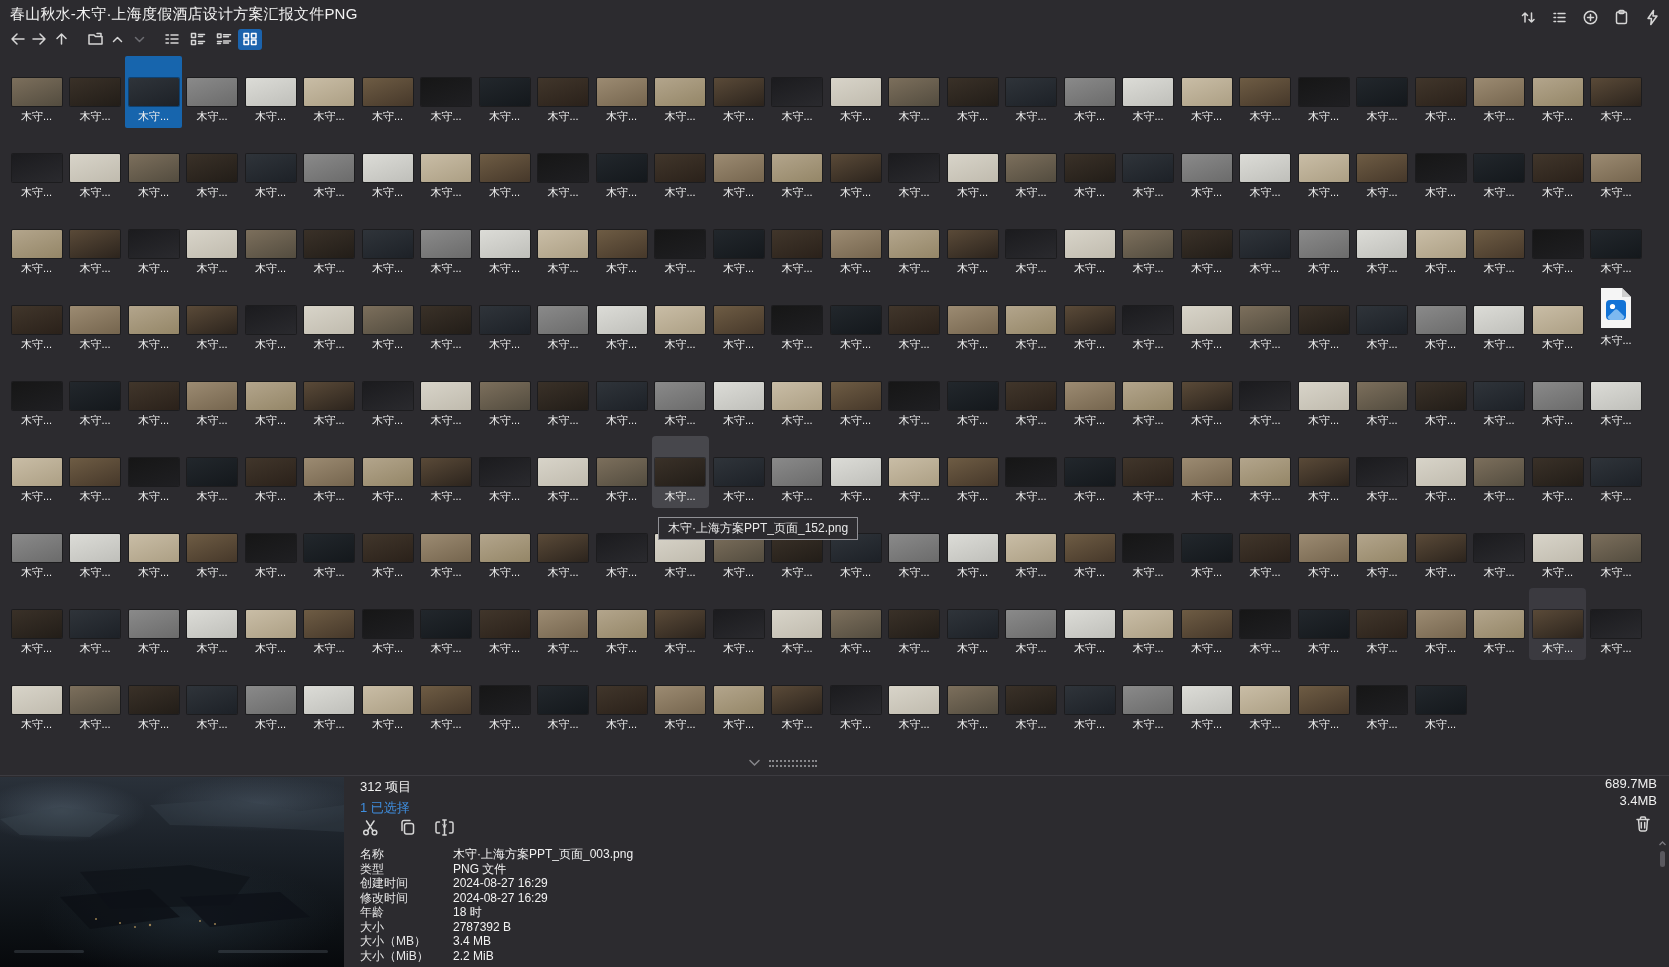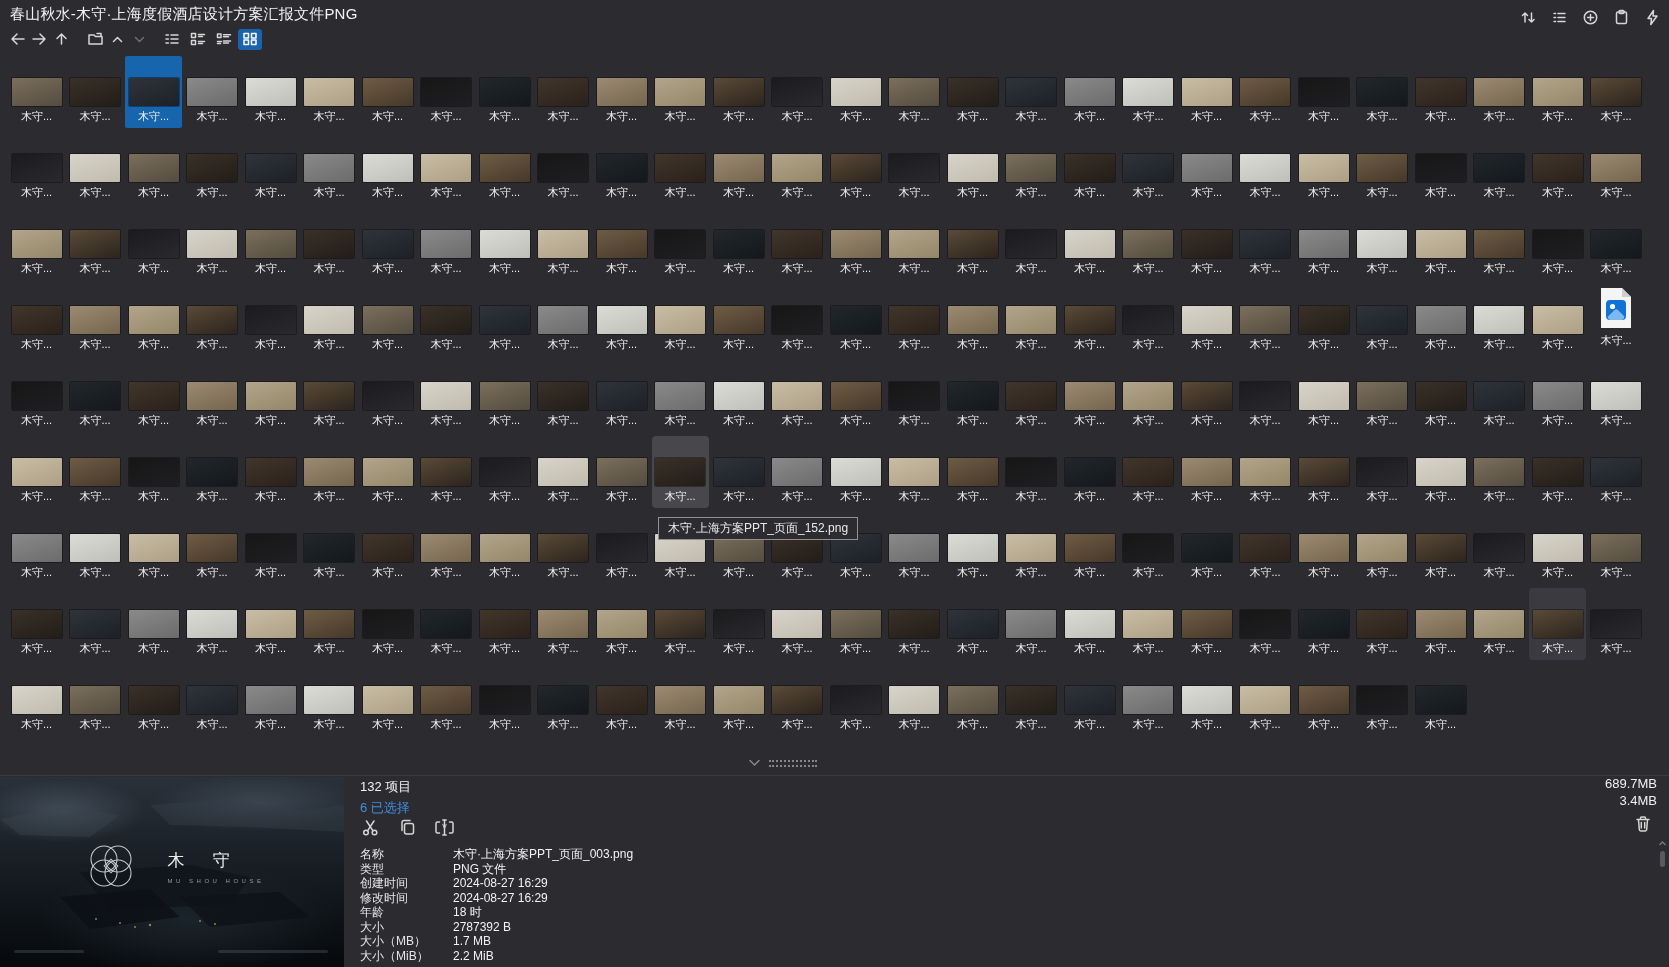--- a/index.html
+++ b/index.html
@@ -1211,42 +1211,27 @@
     <polygon points="180,120 280,115 310,140 210,150" fill="#0d1117" opacity=".9"></polygon>
     <g fill="#d8b06a" opacity=".8">
       <circle cx="120" cy="146" r="1"></circle>
         <circle cx="135" cy="150" r="1"></circle>
         <circle cx="150" cy="148" r="1.2"></circle>
       <circle cx="200" cy="144" r="1"></circle>
         <circle cx="215" cy="147" r="1"></circle>
         <circle cx="96" cy="142" r="1"></circle>
     </g>
   </svg>
-  <div id="preview-logo">
-    <svg width="62" height="62" viewBox="0 0 62 62">
-      <g stroke="#dfe4e8" stroke-width="1.1" fill="none" opacity=".85">
-        <circle cx="24" cy="24" r="13"></circle>
-          <circle cx="38" cy="24" r="13"></circle>
-        <circle cx="24" cy="38" r="13"></circle>
-          <circle cx="38" cy="38" r="13"></circle>
-        <rect x="26.2" y="26.2" width="9.6" height="9.6" transform="rotate(45 31 31)"></rect>
-      </g>
-    </svg>
-    <div id="logo-text">
-      <div id="logo-cn">木 守</div>
-      <div id="logo-en">MU SHOU HOUSE</div>
-    </div>
-  </div>
   <div class="cap" style="left:14px; bottom:14px; width:70px;"></div>
   <div class="cap" style="right:16px; bottom:14px; width:110px;"></div>
 </div>
 
 <div id="statusbar">
-  <div id="items-count">132 项目</div>
-  <div id="selected-count">6 已选择</div>
+  <div id="items-count">312 项目</div>
+  <div id="selected-count">1 已选择</div>
 </div>
 
 <div id="action-icons">
   <div class="abtn">
     <svg width="19" height="19" viewBox="0 0 19 19">
         <g class="icon-stroke">
           <circle cx="5" cy="14.5" r="2.3"></circle>
           <circle cx="13.5" cy="14.5" r="2.3"></circle>
           <path d="M6.5 12.8 L13 3 M12 12.8 L5.5 3"></path>
         </g>
@@ -1290,21 +1275,21 @@
   <div class="drow">
       <div class="dlabel">年龄</div>
       <div class="dvalue">18 时</div>
     </div>
   <div class="drow">
       <div class="dlabel">大小</div>
       <div class="dvalue">2787392 B</div>
     </div>
   <div class="drow">
       <div class="dlabel">大小（MB）</div>
-      <div class="dvalue">1.7 MB</div>
+      <div class="dvalue">3.4 MB</div>
     </div>
   <div class="drow">
       <div class="dlabel">大小（MiB）</div>
       <div class="dvalue">2.2 MiB</div>
     </div>
 </div>
 
 <div id="totals">
   <span id="folder-size">689.7MB</span>
   <span id="selected-size">3.4MB</span>

